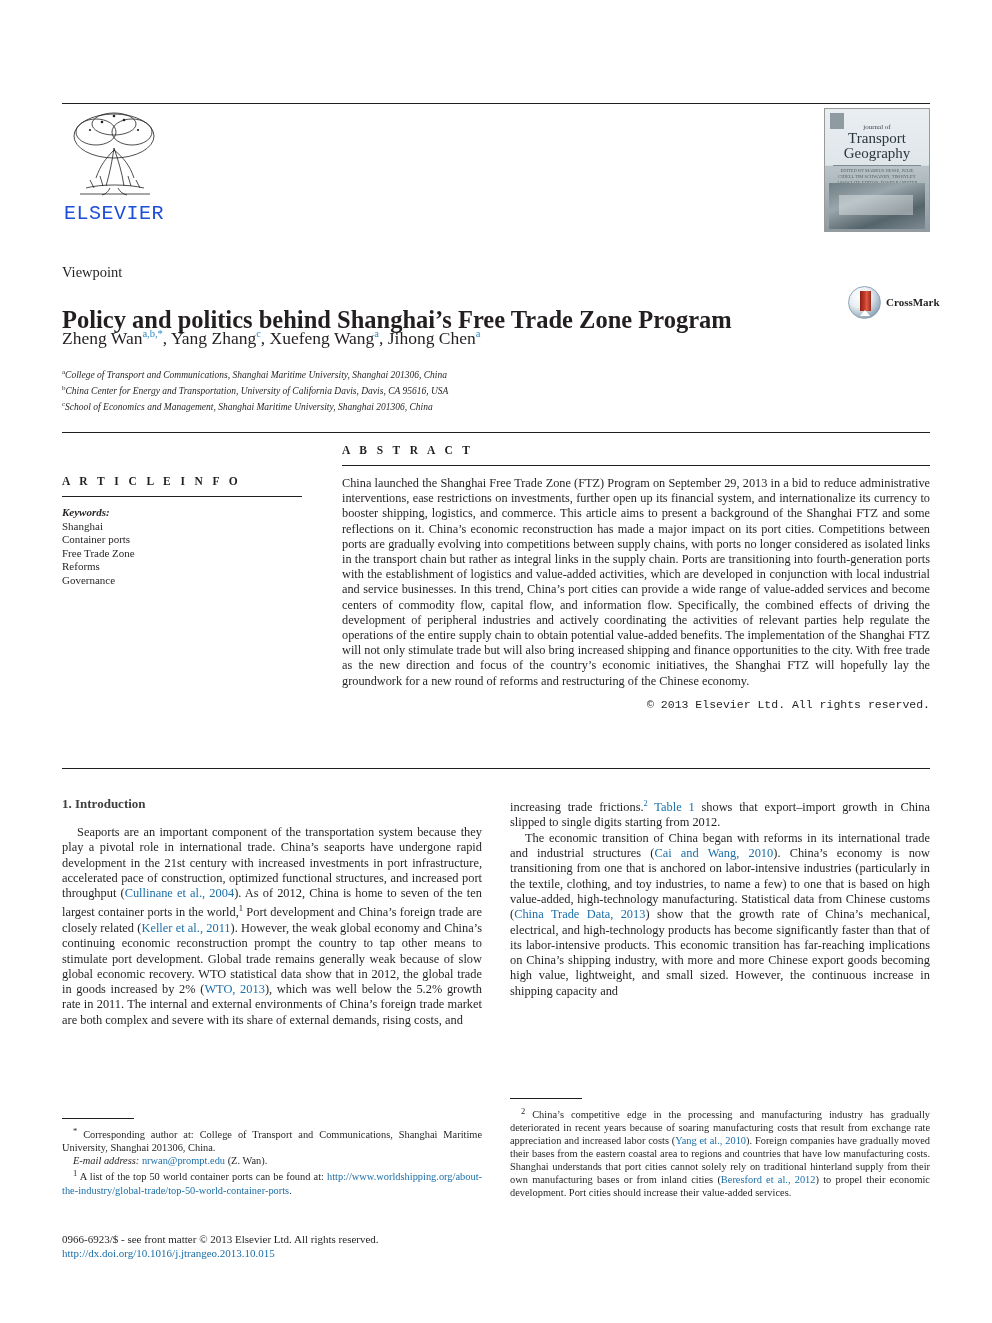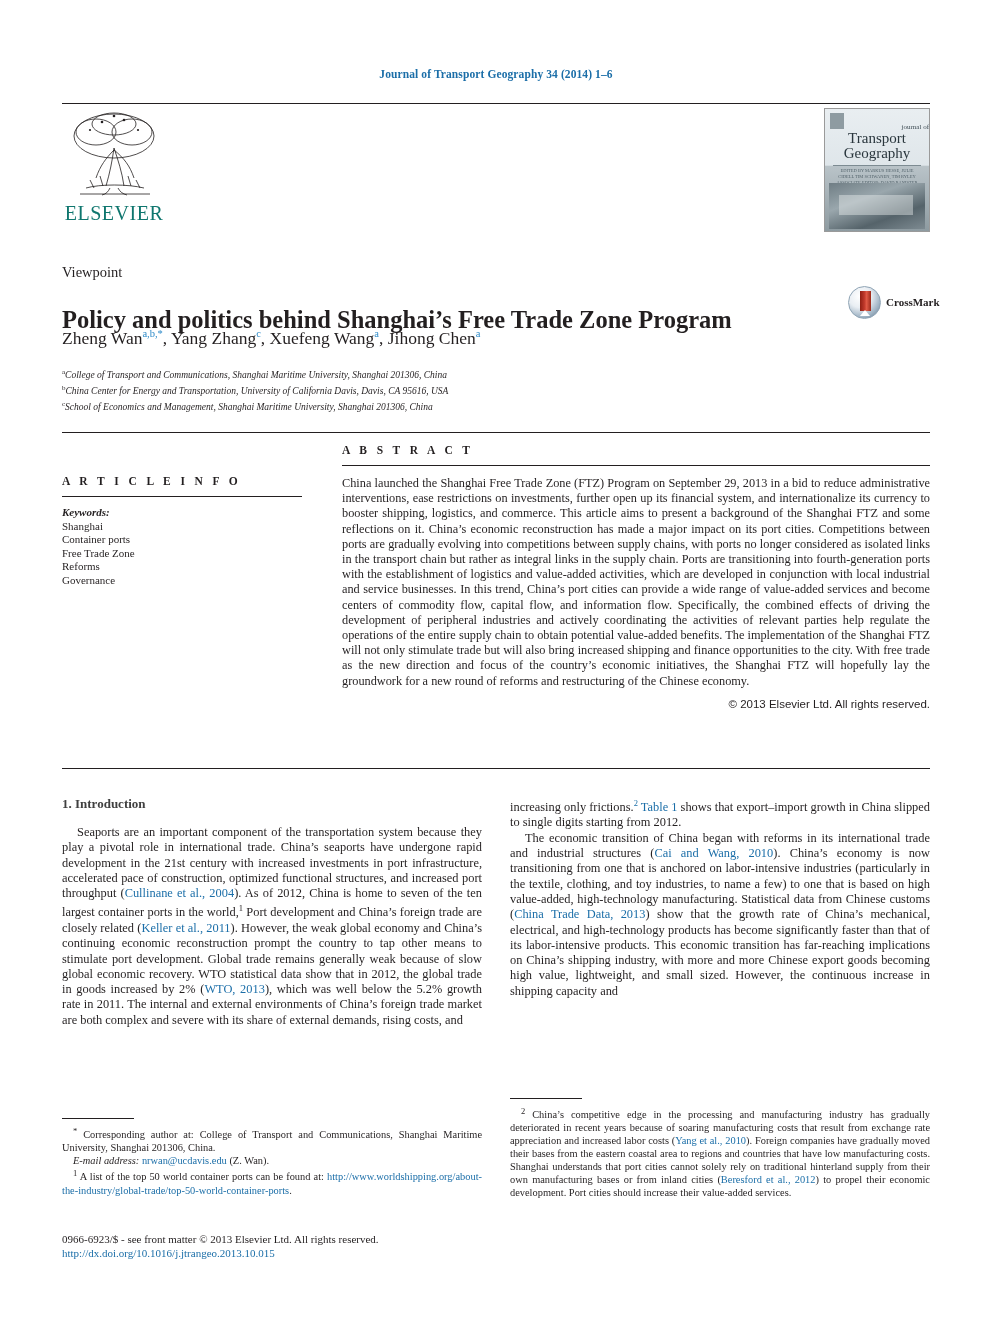--- a/index.html
+++ b/index.html
@@ -53,24 +53,24 @@
     left: 4px; top: 0px;
     width: 96px;
     height: 92px;
     overflow: hidden;
   }
   .elsevier-word {
     position: absolute;
     left: 0px; top: 92px;
     width: 104px;
     text-align: center;
-    font-family: Liberation Serif, serif;
+    font-family: Liberation Mono, monospace;
     font-size: 20px;
     letter-spacing: 0.5px;
-    color: #0f766e;
+    color: #1d4ed8;
     font-weight: normal;
   }
   .sd-band {
     position: absolute;
     left: 112px; top: 6px;
     width: 640px;
     height: 118px;
     background: #e6e7e8;
     text-align: center;
   }
@@ -107,21 +107,21 @@
     height: 122px;
     border: 1px solid #9a9a9a;
     background: linear-gradient(180deg,#e9eef1 0%, #dfe6ea 46%, #b9c3c8 47%, #8e9ba1 100%);
     overflow: hidden;
   }
   .cover-crest {
     position: absolute; left: 5px; top: 4px; width: 14px; height: 16px;
     background: #8e9ba1;
   }
   .cover-t1 {
-    position: absolute; left: 0; top: 14px; width: 104px; text-align: right;
+    position: absolute; left: 0; top: 14px; width: 104px; text-align: center;
     font-family: "Liberation Serif", serif; font-size: 7px; color: #3c4a52;
   }
   .cover-t2 {
     position: absolute; left: 0; top: 22px; width: 104px; text-align: center;
     font-family: "Liberation Serif", serif; font-size: 15px; color: #2a363d; line-height: 15px;
   }
   .cover-rule { position: absolute; left: 8px; top: 56px; width: 88px; height: 1px; background: #7d8b92; }
   .cover-sub { position: absolute; left: 8px; top: 59px; width: 88px; text-align:center;
     font-size: 4.5px; color: #53636b; line-height: 6px; }
   .cover-photo {
@@ -213,21 +213,21 @@
   }
   .kw-title { font-style: italic; font-weight: bold; }
   .abstract-text {
     margin-top: 10px;
     font-family: "Liberation Serif", serif;
     font-size: 12.3px; line-height: 15.2px; text-align: justify; color: #231f20;
   }
   .copyright {
     margin-top: 9px;
     text-align: right;
-    font-family: Liberation Sans, sans-serif;
+    font-family: Liberation Mono, monospace;
     font-size: 11.5px; color: #231f20;
   }
 
   
   .col-left {
     position: absolute; left: 62px; top: 796px; width: 420px;
   }
   .col-right {
     position: absolute; left: 510px; top: 796px; width: 420px;
   }
@@ -266,21 +266,20 @@
     font-family: "Liberation Serif", serif;
     font-size: 11px; line-height: 14px; color: #231f20;
   }
   .imprint .doi { color: #1b6ea8; }
 </style>
 </head>
 <body>
 
 <div class="page">
 
-  <div class="running-head">Journal of Transport Geography 34 (2014) 1–6</div>
 
   <div class="masthead">
 
     <div class="elsevier-logo">
       <div class="tree-box">
         <svg width="96" height="92" viewBox="0 0 96 92" aria-hidden="true">
           <g stroke="#231f20" stroke-width="0.8" fill="none">
             <ellipse cx="48" cy="26" rx="40" ry="22"></ellipse>
             <ellipse cx="30" cy="22" rx="20" ry="13"></ellipse>
             <ellipse cx="66" cy="22" rx="20" ry="13"></ellipse>
@@ -368,28 +367,28 @@
   </div>
 
   <div class="rule-bottom"></div>
 
   <div class="col-left">
     <h2 class="sec-heading">1. Introduction</h2>
     <p class="para"><span>Seaports are an important component of the transportation system because they play a pivotal role in international trade. China’s seaports have undergone rapid development in the 21st century with increased investments in port infrastructure, accelerated pace of construction, optimized functional structures, and increased port throughput (</span><span class="lnk">Cullinane et al., 2004</span><span>). As of 2012, China is home to seven of the ten largest container ports in the world,</span><sup>1</sup><span> Port development and China’s foreign trade are closely related (</span><span class="lnk">Keller et al., 2011</span><span>). However, the weak global economy and China’s continuing economic reconstruction prompt the country to tap other means to stimulate port development. Global trade remains generally weak because of slow global economic recovery. WTO statistical data show that in 2012, the global trade in goods increased by 2% (</span><span class="lnk">WTO, 2013</span><span>), which was well below the 5.2% growth rate in 2011. The internal and external environments of China’s foreign trade market are both complex and severe with its share of external demands, rising costs, and</span></p>
   </div>
 
   <div class="col-right">
-    <p class="para" style="text-indent:0;"><span>increasing only frictions.</span><sup class="sup-blue">2</sup><span class="lnk"> Table 1</span><span> shows that export–import growth in China slipped to single digits starting from 2012.</span></p>
+    <p class="para" style="text-indent:0;"><span>increasing trade frictions.</span><sup class="sup-blue">2</sup><span class="lnk"> Table 1</span><span> shows that export–import growth in China slipped to single digits starting from 2012.</span></p>
     <p class="para"><span>The economic transition of China began with reforms in its international trade and industrial structures (</span><span class="lnk">Cai and Wang, 2010</span><span>). China’s economy is now transitioning from one that is anchored on labor-intensive industries (particularly in the textile, clothing, and toy industries, to name a few) to one that is based on high value-added, high-technology manufacturing. Statistical data from Chinese customs (</span><span class="lnk">China Trade Data, 2013</span><span>) show that the growth rate of China’s mechanical, electrical, and high-technology products has become significantly faster than that of its labor-intensive products. This economic transition has far-reaching implications on China’s shipping industry, with more and more Chinese export goods becoming high value, lightweight, and small sized. However, the continuous increase in shipping capacity and</span></p>
   </div>
 
   <div class="fn-left">
     <div class="fn-rule"></div>
     <p class="fn fn-ind"><sup>*</sup><span> Corresponding author at: College of Transport and Communications, Shanghai Maritime University, Shanghai 201306, China.</span></p>
-    <p class="fn fn-ind"><span class="fn-email">E-mail address:</span> <span class="lnk">nrwan@ucdavis.edu</span><span> (Z. Wan).</span></p>
+    <p class="fn fn-ind"><span class="fn-email">E-mail address:</span> <span class="lnk">nrwan@prompt.edu</span><span> (Z. Wan).</span></p>
     <p class="fn fn-ind"><sup>1</sup><span> A list of the top 50 world container ports can be found at: </span><span class="lnk">http://www.worldshipping.org/about-the-industry/global-trade/top-50-world-container-ports</span><span>.</span></p>
   </div>
 
   <div class="fn-right">
     <div class="fn-rule"></div>
     <p class="fn fn-ind"><sup>2</sup><span> China’s competitive edge in the processing and manufacturing industry has gradually deteriorated in recent years because of soaring manufacturing costs that result from exchange rate appreciation and increased labor costs (</span><span class="lnk">Yang et al., 2010</span><span>). Foreign companies have gradually moved their bases from the eastern coastal area to regions and countries that have low manufacturing costs. Shanghai understands that port cities cannot solely rely on traditional hinterland supply from their own manufacturing bases or from inland cities (</span><span class="lnk">Beresford et al., 2012</span><span>) to propel their economic development. Port cities should increase their value-added services.</span></p>
   </div>
 
   <div class="imprint">
     <div>0966-6923/$ - see front matter © 2013 Elsevier Ltd. All rights reserved.</div>

